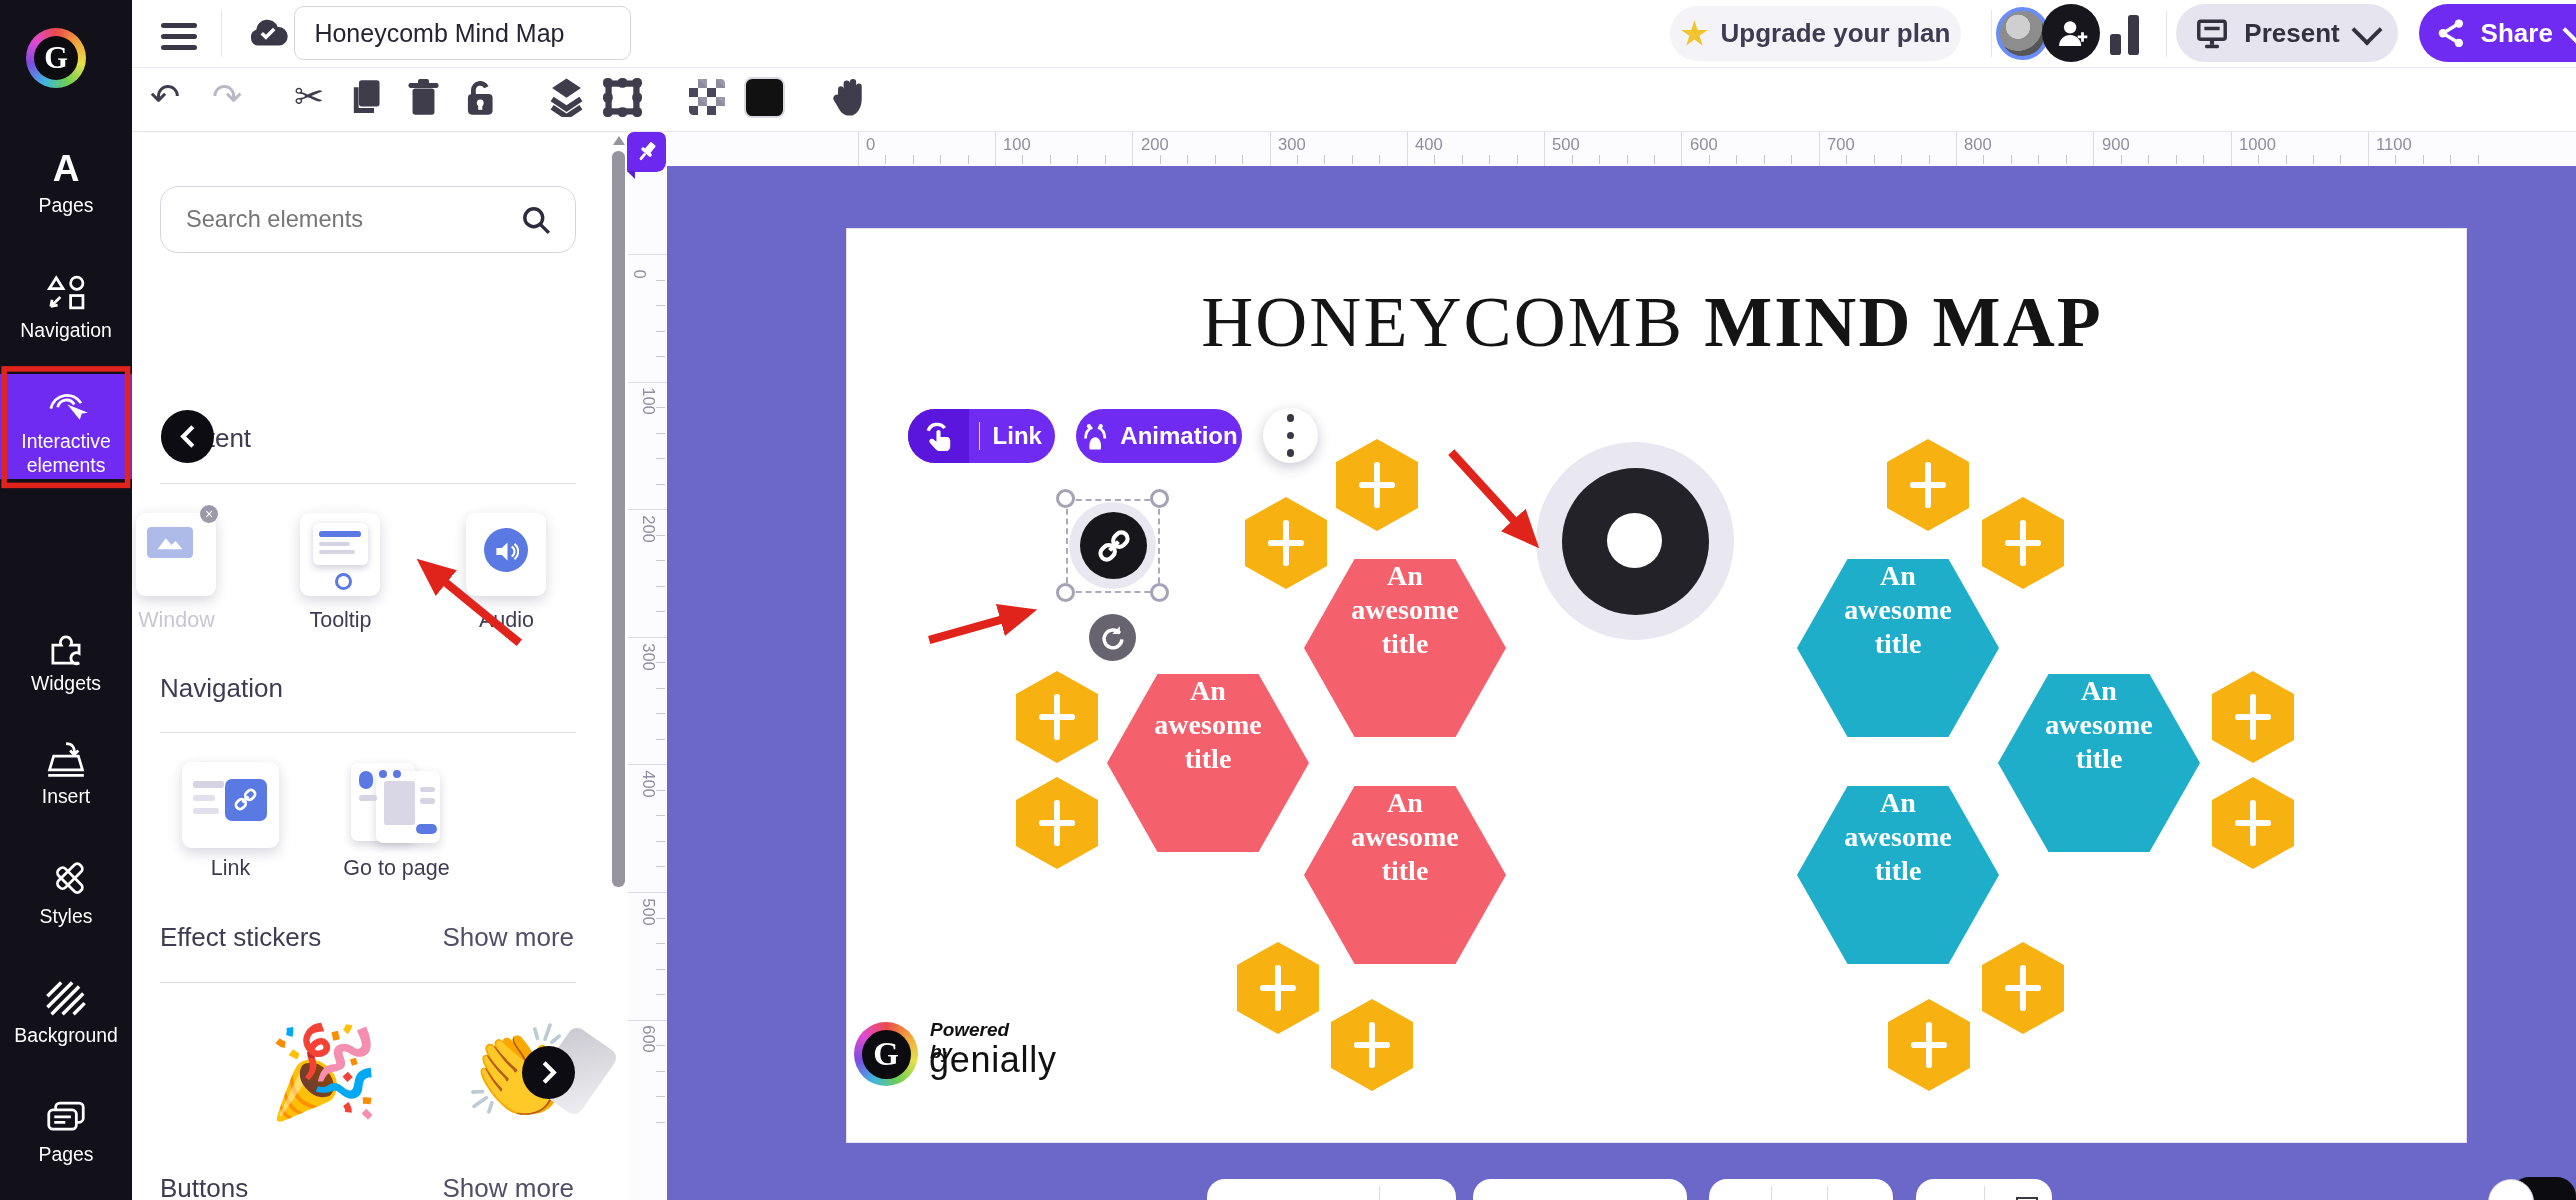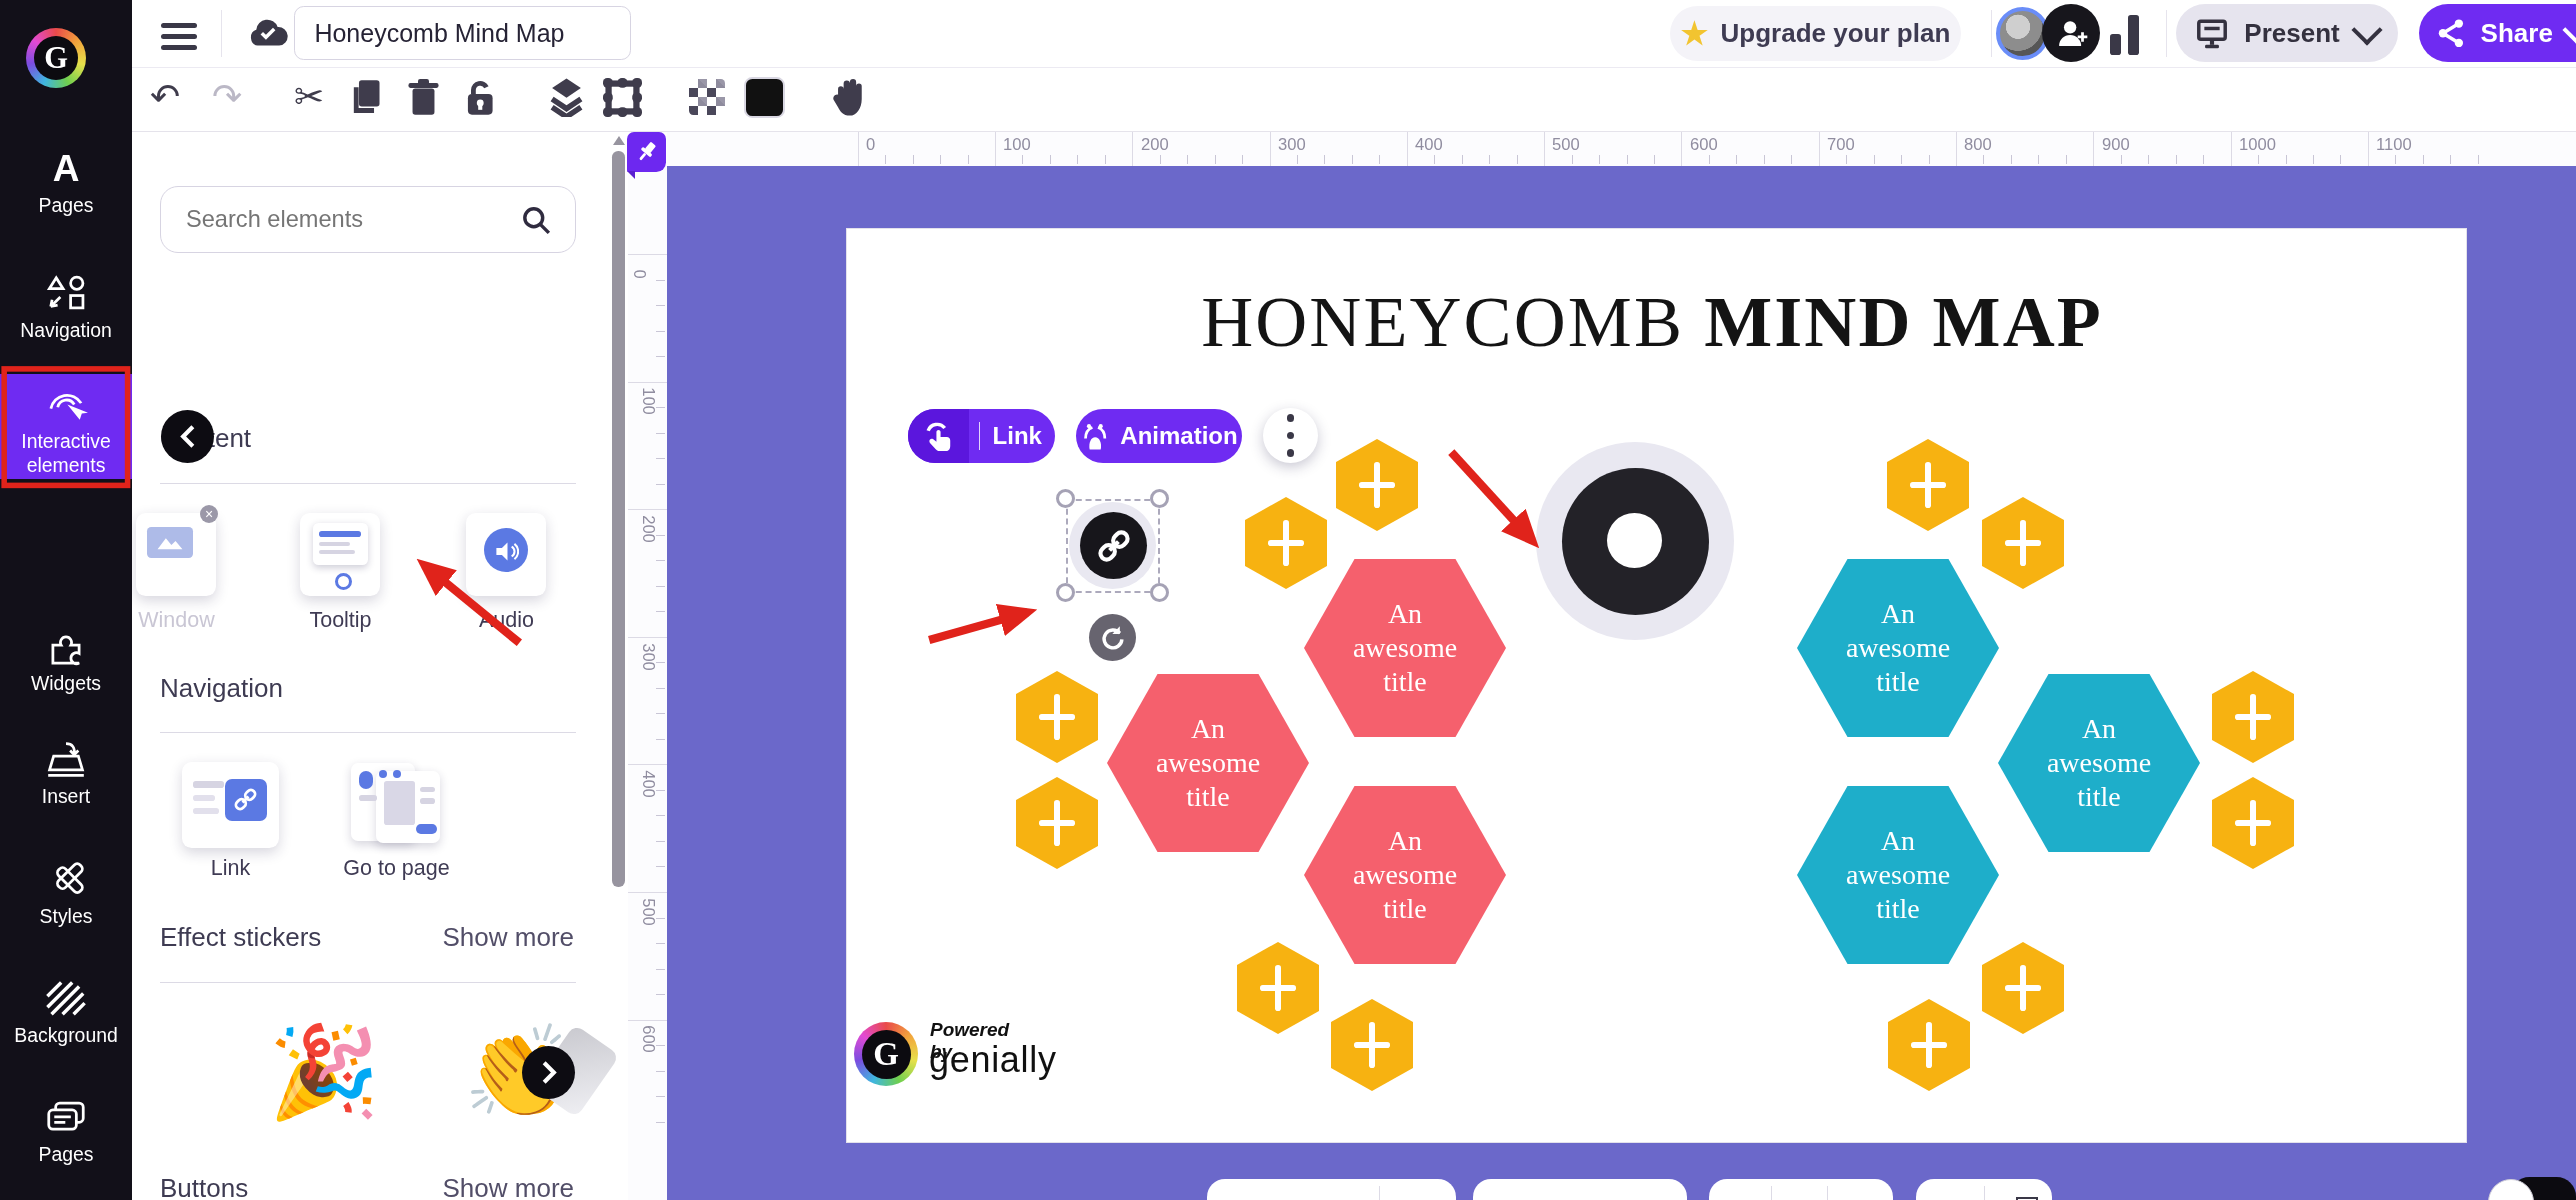--- a/index.html
+++ b/index.html
@@ -62,23 +62,23 @@
   .hr-line{position:absolute;top:0;width:1.4px;height:35px;background:#DCDAE5;}
   .hr-minor{position:absolute;bottom:2.8px;width:1.4px;height:9.7px;background:#C9C6D6;}
   .hr-label{position:absolute;top:2.8px;font-size:16.6px;color:#908DA0;}
   .vr-line{position:absolute;left:0;height:1.4px;width:40px;background:#DCDAE5;}
   .vr-minor{position:absolute;right:2.8px;height:1.4px;width:9.7px;background:#C9C6D6;}
   .vr-label{position:absolute;left:5.5px;font-size:16.6px;color:#908DA0;transform:rotate(90deg);transform-origin:center;}
   .canvas{left:667px;top:166px;width:1909px;height:1035px;background:#6B68CA;}
   .card{position:absolute;left:179px;top:62px;width:1619px;height:913px;background:#fff;border:0.7px solid #E3E1EB;}
   .slide-title{font-family:"Liberation Serif",serif;font-size:72px;letter-spacing:2.1px;color:#141414;white-space:nowrap;}
   .slide-sub{font-family:"Liberation Serif",serif;font-size:24px;color:#101010;}
-  .hex{position:absolute;display:flex;align-items:center;justify-content:center;text-align:center;
+  .hex{position:absolute;display:flex;align-items:flex-start;justify-content:center;text-align:center;
        clip-path:polygon(0 50%,25% 0,75% 0,100% 50%,75% 100%,25% 100%);
-       font-family:"Liberation Serif",serif;color:#fff;cursor:pointer;}
+       font-family:"Liberation Serif",serif;color:#fff;cursor:pointer;font-weight:bold;}
   .hex-pink{background:#F5606D;}
   .hex-teal{background:#1EAECA;}
   .hex-center{background:#6B64C7;}
   .hexplus{position:absolute;width:82px;height:92px;background:#F7B211;cursor:pointer;
        clip-path:polygon(50% 0,100% 25%,100% 75%,50% 100%,0 75%,0 25%);
        display:flex;align-items:center;justify-content:center;}
   .plus-v{width:5.5px;height:46px;background:#fff;border-radius:2.8px;position:absolute;}
   .plus-h{width:36px;height:5.5px;background:#fff;border-radius:2.8px;position:absolute;}
   .sel-pill{position:absolute;top:409px;height:54px;border-radius:28px;background:#6F2BF2;color:#fff;
        display:flex;align-items:center;font-weight:bold;font-size:24px;cursor:pointer;overflow:hidden;}

